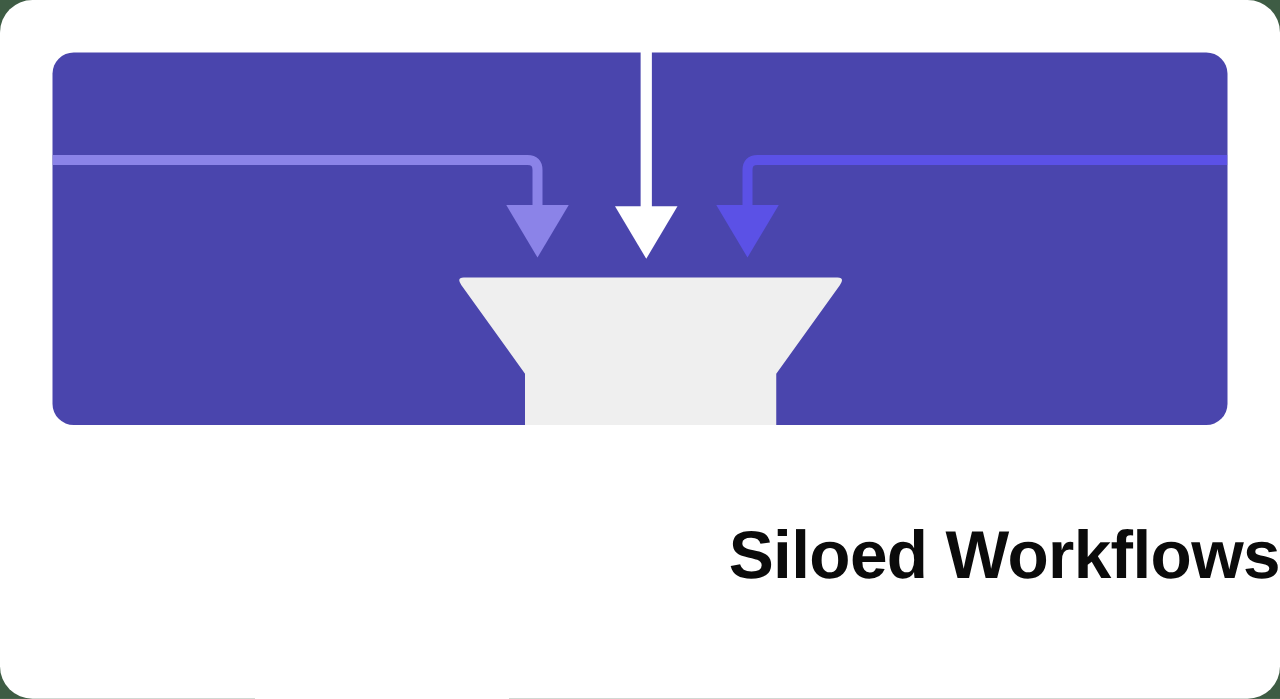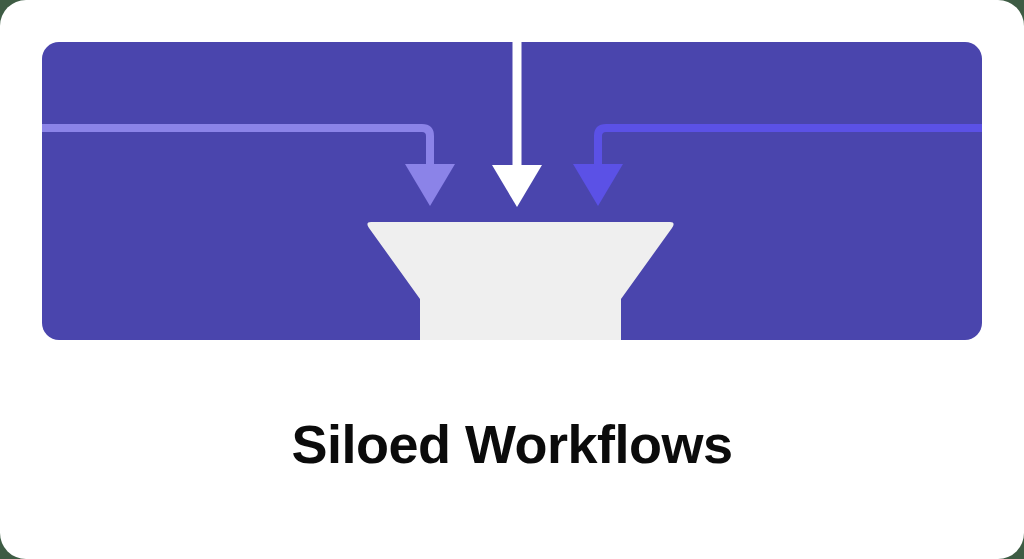--- a/index.html
+++ b/index.html
@@ -59,21 +59,21 @@
     display: block;
     pointer-events: none;
   }
 
   
   #caption {
     position: absolute;
     left: 0;
     top: 408px;
     width: 1024px;
-    text-align: center;
+    text-align: right;
     font-family: "Liberation Sans", sans-serif;
     font-size: 54px;
     font-weight: bold;
     letter-spacing: -0.5px;
     color: #0b0b0b;
     line-height: 72px;
     white-space: nowrap;
   }
 </style>
 </head>

